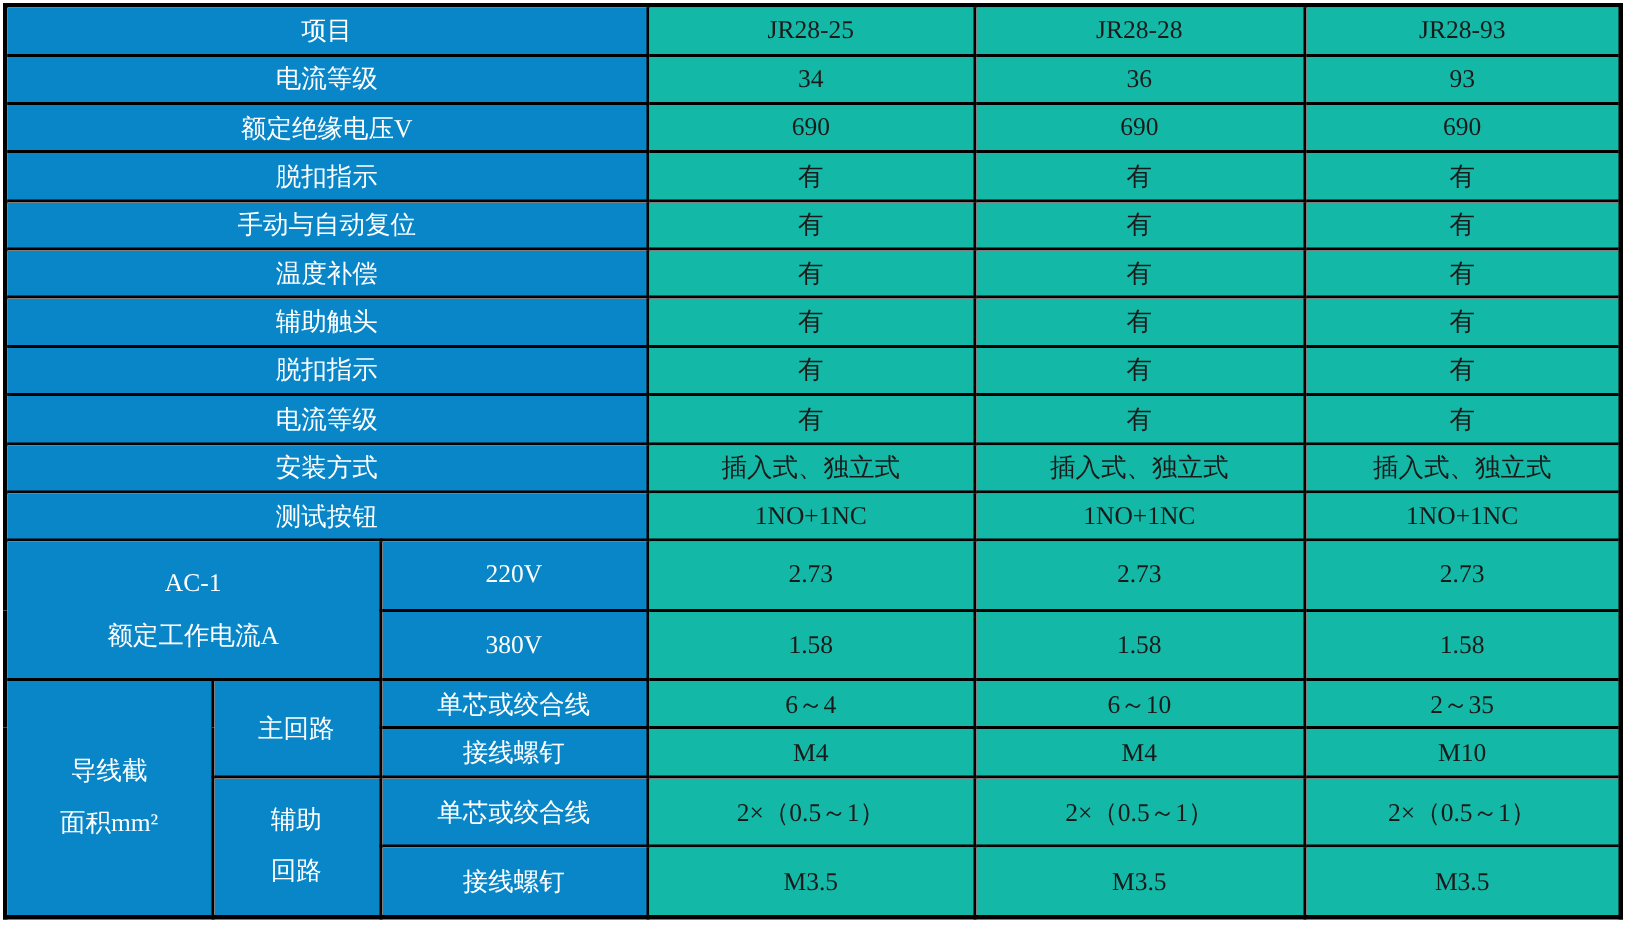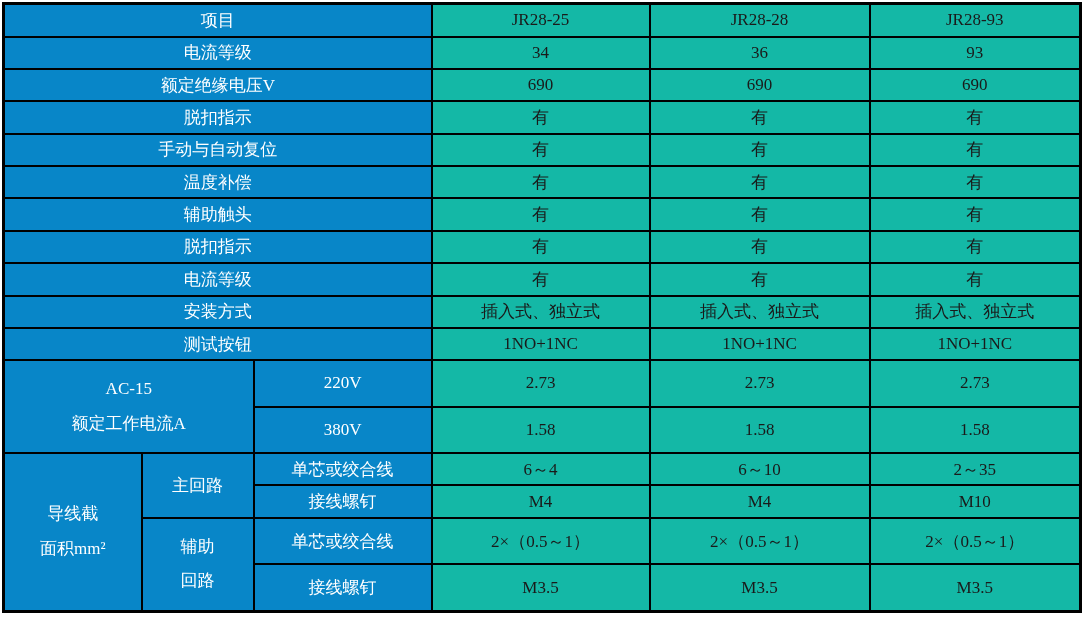--- a/index.html
+++ b/index.html
@@ -129,21 +129,21 @@
     </tr>
 
     <tr>
       <td colspan="3" class="blue">测试按钮</td>
       <td class="val">1NO+1NC</td>
       <td class="val">1NO+1NC</td>
       <td class="val">1NO+1NC</td>
     </tr>
 
     <tr>
-      <td colspan="2" rowspan="2" class="blue two-line">AC-15
+      <td colspan="2" rowspan="2" class="blue two-line">AC-1
 额定工作电流A</td>
       <td class="blue">220V</td>
       <td class="val">2.73</td>
       <td class="val">2.73</td>
       <td class="val">2.73</td>
     </tr>
 
     <tr>
       <td class="blue">380V</td>
       <td class="val">1.58</td>

